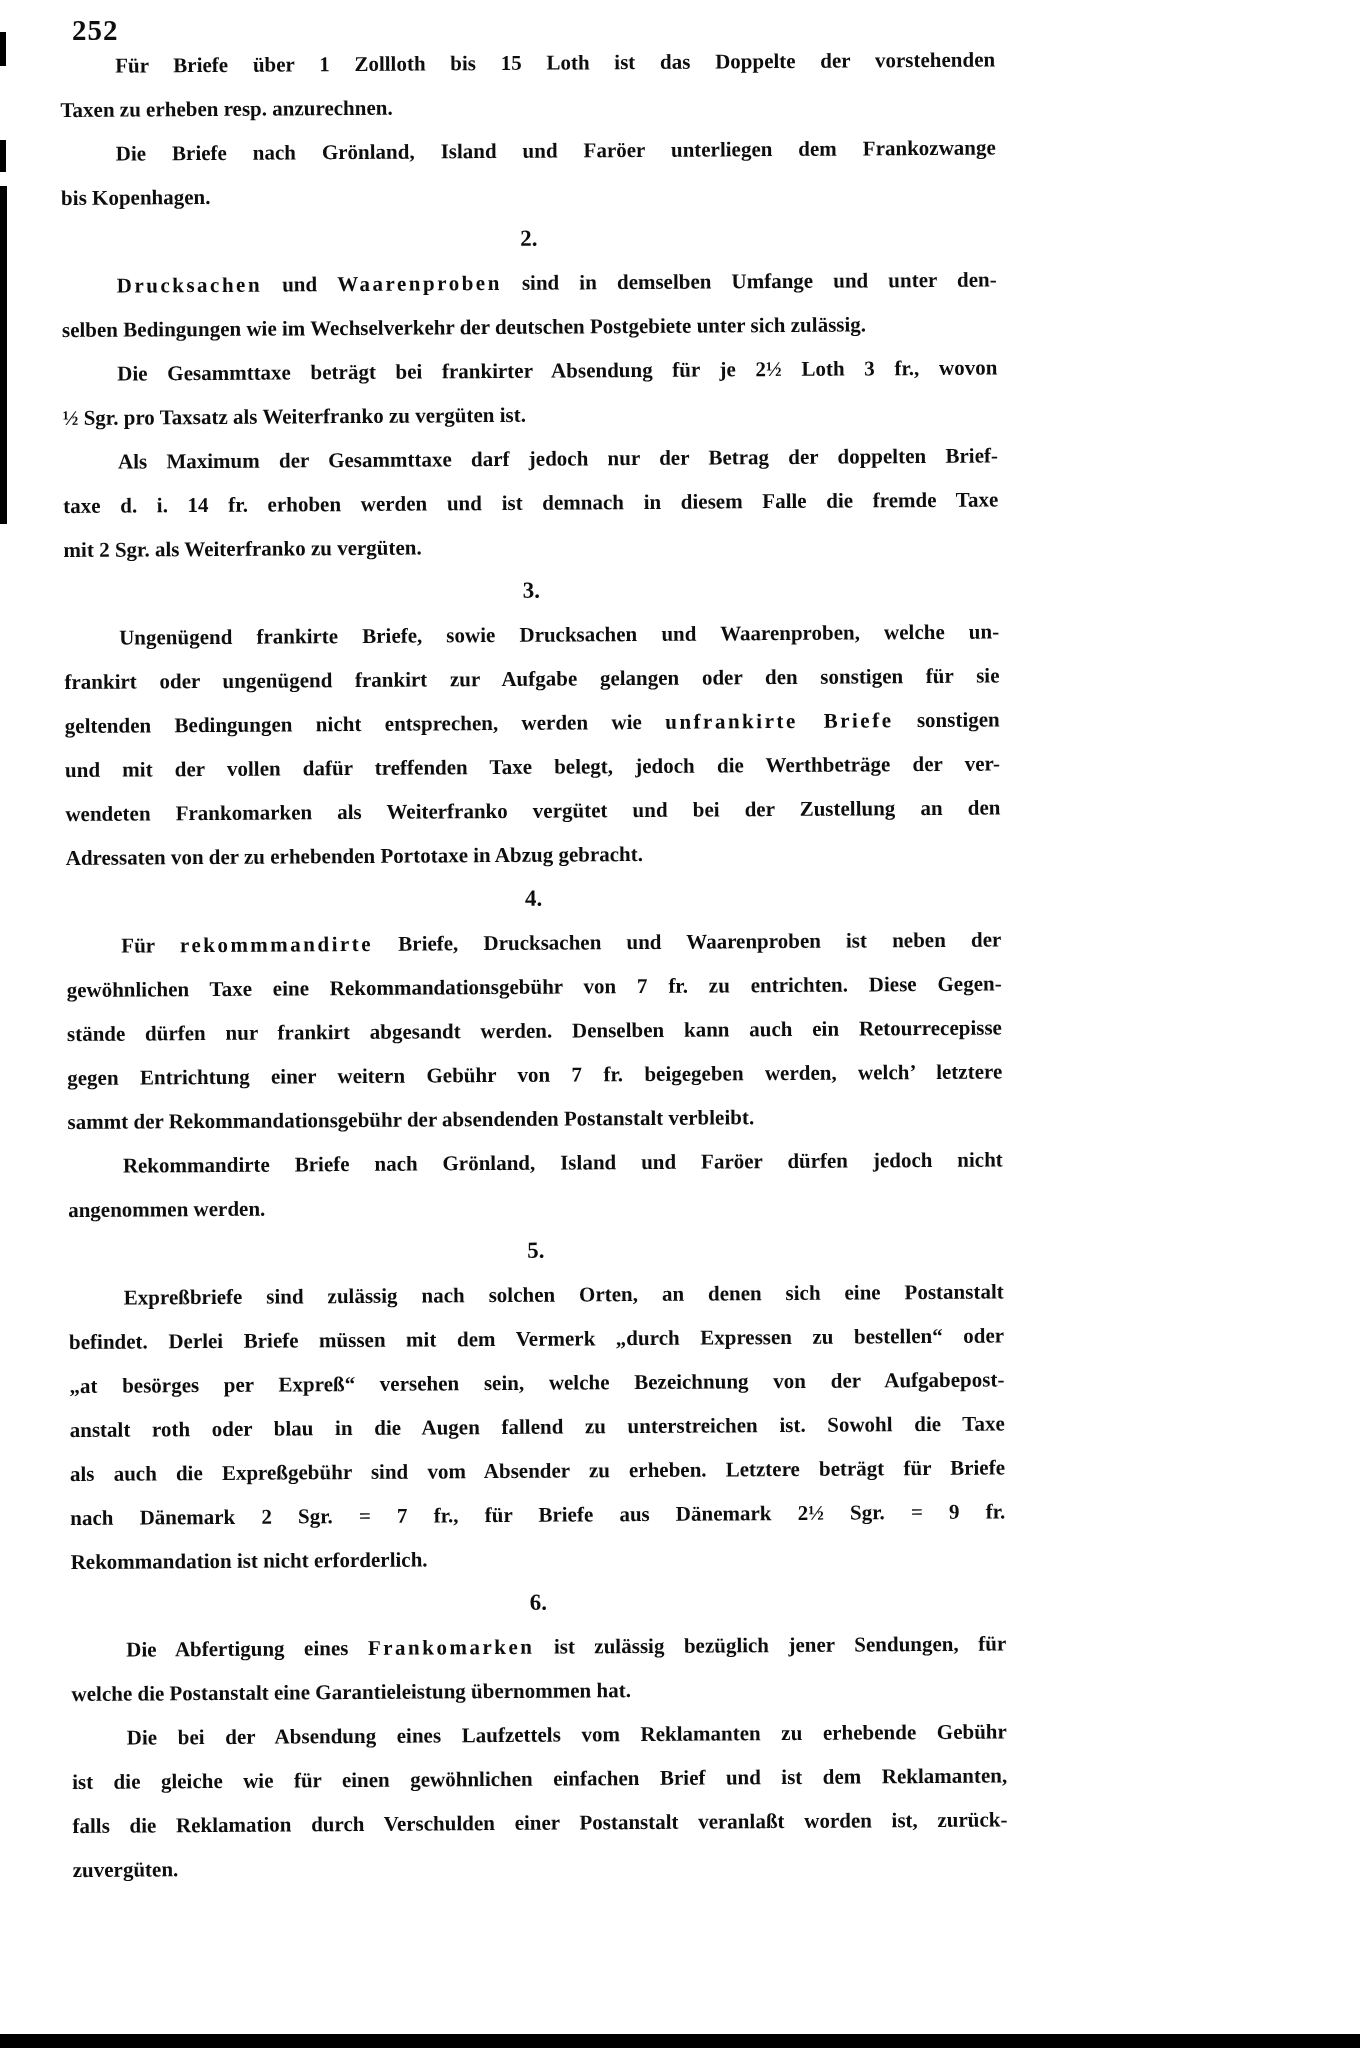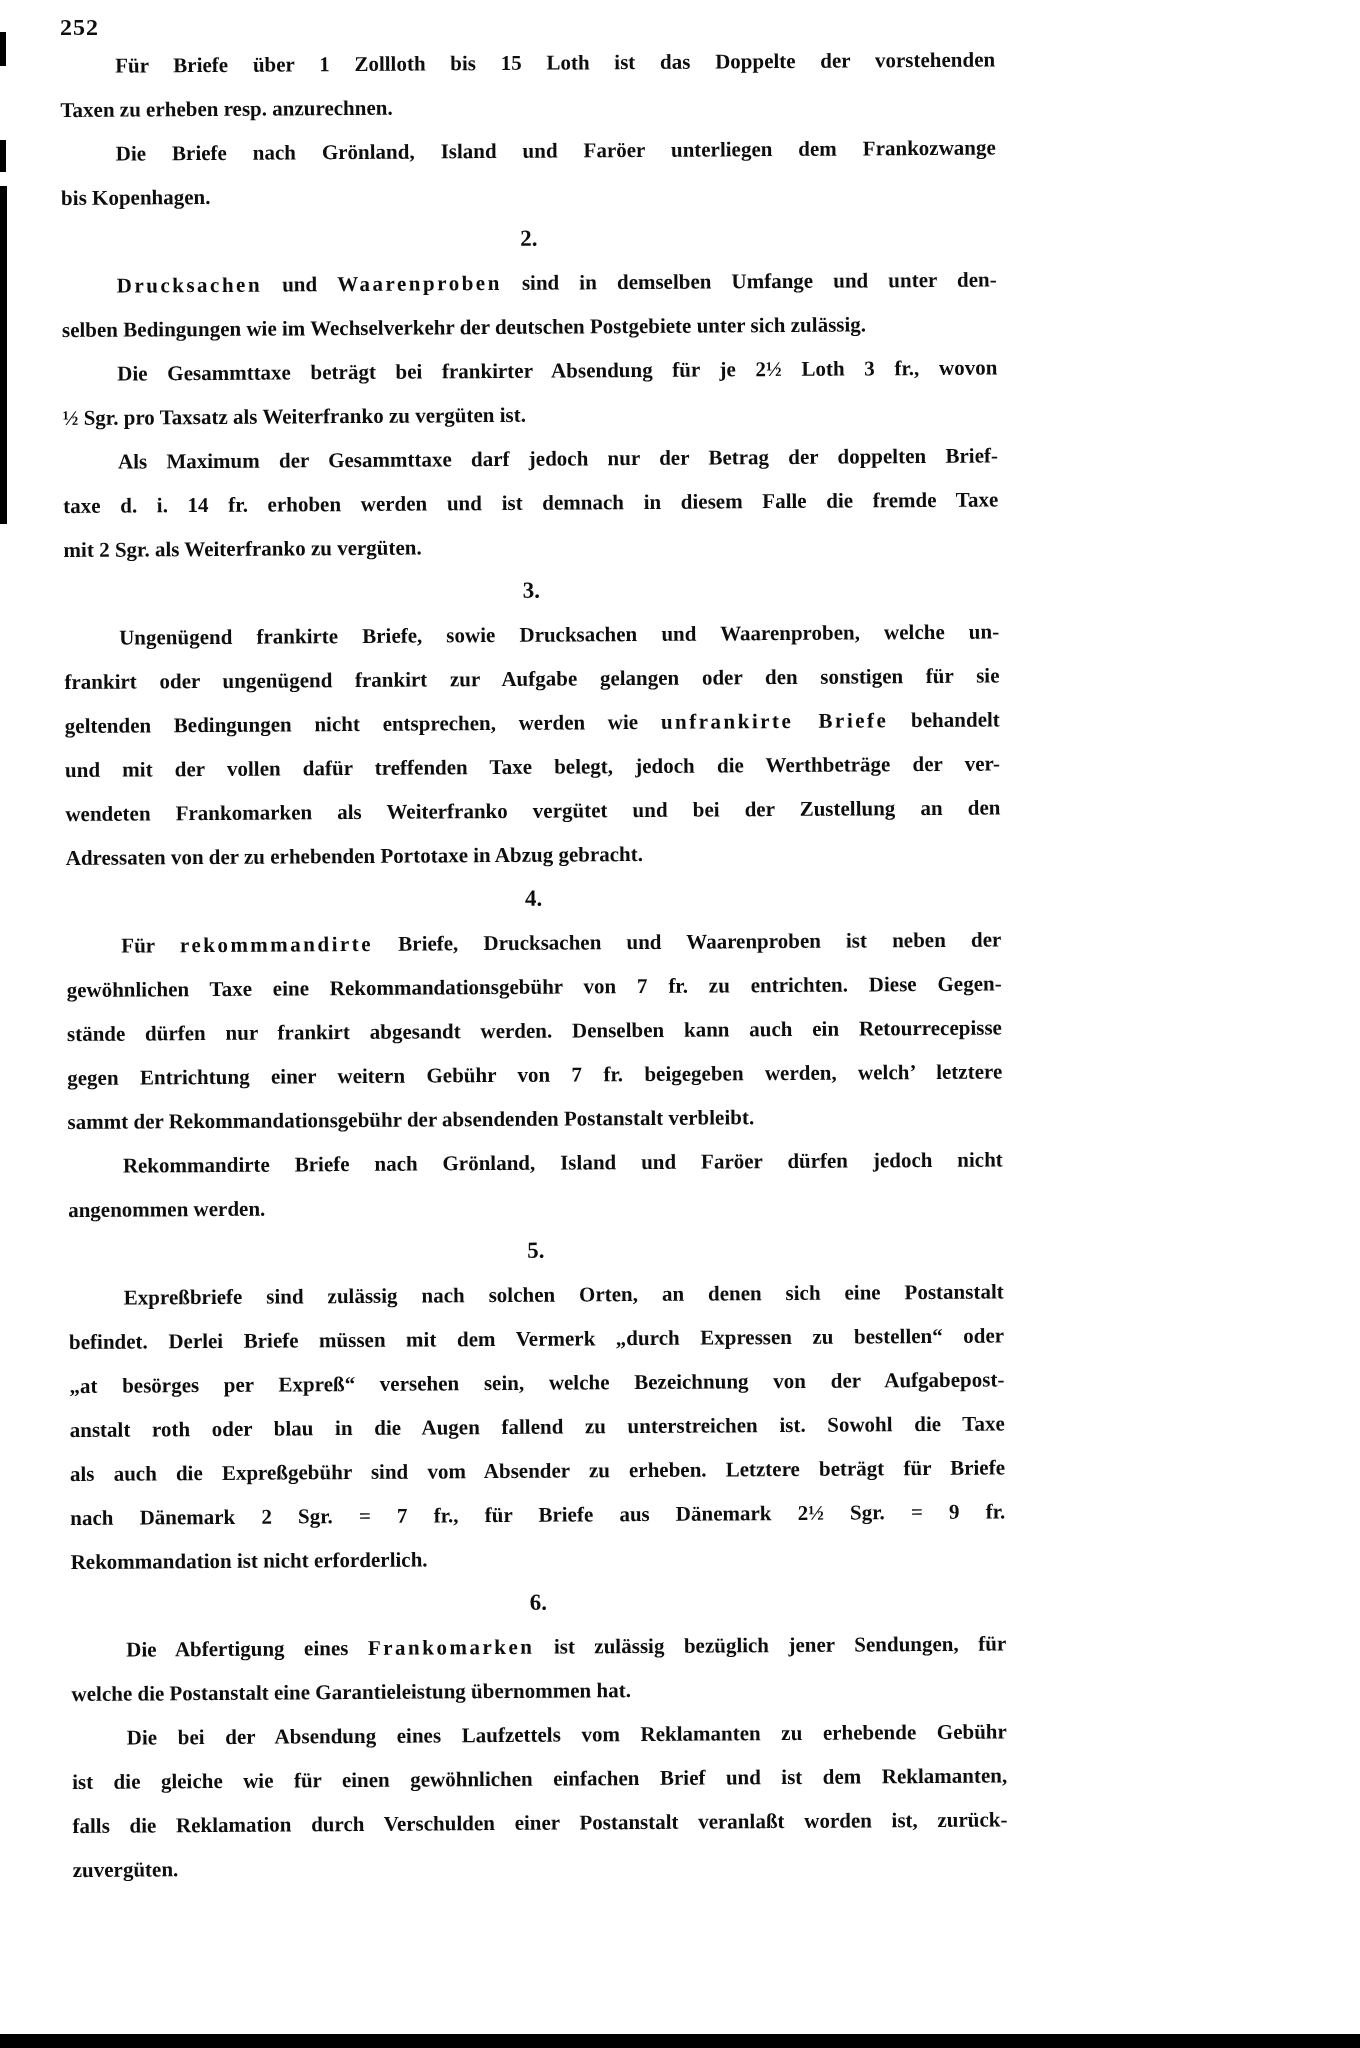--- a/index.html
+++ b/index.html
@@ -6,22 +6,22 @@
   body {
     width:1360px; height:2048px;
     background:#ffffff;
     position:relative;
     overflow:hidden;
     font-family:"Liberation Serif", serif;
     color:#0e0e0e;
   }
   .page { position:absolute; inset:0; }
   .page-number {
-    position:absolute; top:14px; left:60px;
-    font-size:24px; font-weight:700; letter-spacing:1px;
+    position:absolute; top:14px; left:72px;
+    font-size:29px; font-weight:700; letter-spacing:1px;
   }
   .text-column {
     position:absolute; top:44px; left:60px; width:935px;
     transform:rotate(-0.4deg); transform-origin:0 0;
   }
   .line {
     font-size:21px; font-weight:700;
     line-height:44px; height:44px;
     text-align:justify; text-align-last:justify;
     overflow:visible; white-space:normal;
@@ -57,21 +57,21 @@
       <div class="line indent"><span class="sp">Drucksachen</span><span> und </span><span class="sp">Waarenproben</span><span> sind in demselben Umfange und unter den-</span></div>
       <div class="line end"><span>selben Bedingungen wie im Wechselverkehr der deutschen Postgebiete unter sich zulässig.</span></div>
       <div class="line indent"><span>Die Gesammttaxe beträgt bei frankirter Absendung für je 2½ Loth 3 fr., wovon</span></div>
       <div class="line end"><span>½ Sgr. pro Taxsatz als Weiterfranko zu vergüten ist.</span></div>
       <div class="line indent"><span>Als Maximum der Gesammttaxe darf jedoch nur der Betrag der doppelten Brief-</span></div>
       <div class="line"><span>taxe d. i. 14 fr. erhoben werden und ist demnach in diesem Falle die fremde Taxe</span></div>
       <div class="line end"><span>mit 2 Sgr. als Weiterfranko zu vergüten.</span></div>
       <div class="heading">3.</div>
       <div class="line indent"><span>Ungenügend frankirte Briefe, sowie Drucksachen und Waarenproben, welche un-</span></div>
       <div class="line"><span>frankirt oder ungenügend frankirt zur Aufgabe gelangen oder den sonstigen für sie</span></div>
-      <div class="line"><span>geltenden Bedingungen nicht entsprechen, werden wie </span><span class="sp">unfrankirte Briefe</span><span> behandelt</span></div>
+      <div class="line"><span>geltenden Bedingungen nicht entsprechen, werden wie </span><span class="sp">unfrankirte Briefe</span><span> sonstigen</span></div>
       <div class="line"><span>und mit der vollen dafür treffenden Taxe belegt, jedoch die Werthbeträge der ver-</span></div>
       <div class="line"><span>wendeten Frankomarken als Weiterfranko vergütet und bei der Zustellung an den</span></div>
       <div class="line end"><span>Adressaten von der zu erhebenden Portotaxe in Abzug gebracht.</span></div>
       <div class="heading">4.</div>
       <div class="line indent"><span>Für </span><span class="sp">rekommmandirte</span><span> Briefe, Drucksachen und Waarenproben ist neben der</span></div>
       <div class="line"><span>gewöhnlichen Taxe eine Rekommandationsgebühr von 7 fr. zu entrichten. Diese Gegen-</span></div>
       <div class="line"><span>stände dürfen nur frankirt abgesandt werden. Denselben kann auch ein Retourrecepisse</span></div>
       <div class="line"><span>gegen Entrichtung einer weitern Gebühr von 7 fr. beigegeben werden, welch’ letztere</span></div>
       <div class="line end"><span>sammt der Rekommandationsgebühr der absendenden Postanstalt verbleibt.</span></div>
       <div class="line indent"><span>Rekommandirte Briefe nach Grönland, Island und Faröer dürfen jedoch nicht</span></div>

